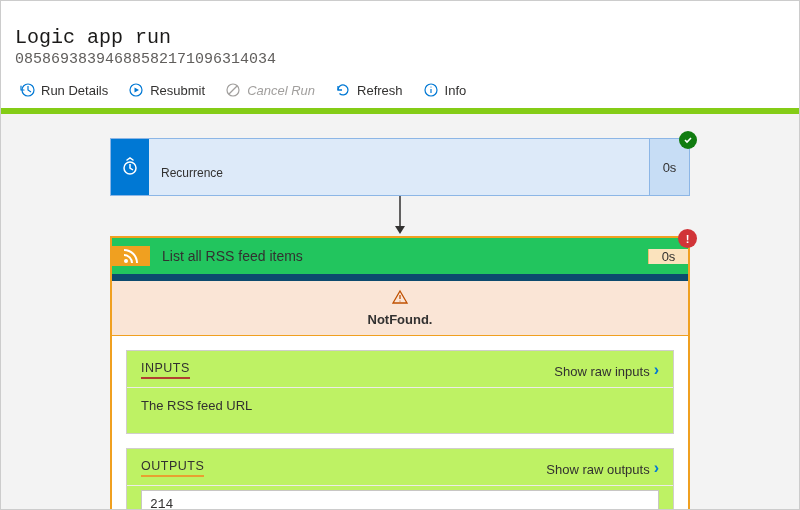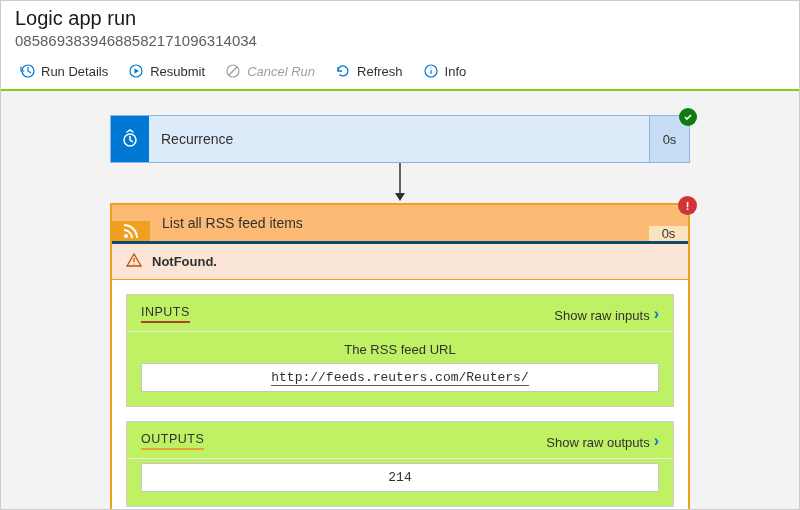--- a/index.html
+++ b/index.html
@@ -7,38 +7,39 @@
     font-family: "Segoe UI", Arial, sans-serif;
     font-size: 13px;
     color: #323130;
     background: #fff;
     width: 800px;
     height: 510px;
     overflow: hidden;
     border: 1px solid #ccc;
   }
   .header {
-    padding: 6px 14px 4px 14px;
+    padding: 25px 14px 4px 14px;
+    font-family: Liberation Mono, monospace;
   }
   .header h1 {
     font-size: 20px;
     font-weight: 400;
     color: #1b1a19;
   }
   .run-id {
     font-size: 15px;
     color: #605e5c;
     margin-top: 2px;
   }
   .toolbar {
     display: flex;
     align-items: center;
     gap: 4px;
     padding: 6px 10px 6px 10px;
-    border-bottom: 2px solid #84cc16;
+    border-bottom: 6px solid #84cc16;
   }
   .toolbar-item {
     display: flex;
     align-items: center;
     gap: 6px;
     padding: 4px 8px;
     color: #323130;
     cursor: pointer;
     font-size: 13px;
   }
@@ -69,21 +70,22 @@
   .card .card-icon {
     width: 38px;
     background: #0078d4;
     display: flex;
     align-items: center;
     justify-content: center;
   }
   .card .card-title {
     flex: 1;
     padding: 15px 12px;
-    font-size: 14px;
+    font-size: 12px;
+    margin-top: 12px;
   }
   .card .duration {
     width: 40px;
     border-left: 1px solid #8cb6e6;
     background: #c7ddf5;
     display: flex;
     align-items: center;
     justify-content: center;
     font-size: 13px;
   }
@@ -115,23 +117,23 @@
     transform: translateX(-50%);
   }
   
   .rss-card {
     position: relative;
     border: 2px solid #f0a020;
     background: #fff;
   }
   .rss-header {
     display: flex;
-    align-items: flex-end;
-    background: #fdba74;
-    border-bottom: 3px solid #0c4a6e;
+    align-items: center;
+    background: #22c55e;
+    border-bottom: 7px solid #0c4a6e;
   }
   .rss-icon {
     width: 38px;
     background: #f0a020;
     display: flex;
     align-items: center;
     justify-content: center;
   }
   .rss-title {
     flex: 1;
@@ -143,24 +145,25 @@
     border-left: 1px solid #f0c070;
     background: #fbe3bd;
     display: flex;
     align-items: center;
     justify-content: center;
     font-size: 13px;
   }
   .error-row {
     display: flex;
     align-items: center;
-    gap: 10px;
+    gap: 4px;
     padding: 8px 14px;
     background: #fae5d6;
     border-bottom: 1px solid #f0a020;
+    flex-direction: column;
   }
   .error-row .tri { color: #c05000; }
   .error-row .msg { font-size: 13px; }
   .section {
     margin: 14px 14px;
     border: 1px solid #d0cecb;
     background: #bef264;
   }
   .section-head {
     display: flex;
@@ -181,21 +184,20 @@
     display: flex;
     align-items: flex-end;
     gap: 4px;
     color: #323130;
     font-size: 13px;
     cursor: pointer;
   }
   .section-body {
     padding: 4px 14px 14px 14px;
     border-top: 1px solid #edebe9;
-    text-align: center;
   }
   .field-label {
     font-size: 13px;
     color: #323130;
     margin: 6px 0 6px 0;
   }
   .field-value {
     border: 1px solid #c8c6c4;
     padding: 6px 8px;
     font-family: Consolas, "Courier New", monospace;
@@ -310,21 +312,20 @@
       <div class="section inputs">
         <div class="section-head">
           <span class="label">INPUTS</span>
           <span class="link">
             <span>Show raw inputs</span>
             <span class="chev-r">›</span>
           </span>
         </div>
         <div class="section-body">
           <div class="field-label">The RSS feed URL</div>
-          <div class="field-value url"><span>http://feeds.reuters.com/Reuters/</span></div>
         </div>
       </div>
 
       <div class="section outputs">
         <div class="section-head">
           <span class="label">OUTPUTS</span>
           <span class="link">
             <span>Show raw outputs</span>
             <span class="chev-r">›</span>
           </span>

